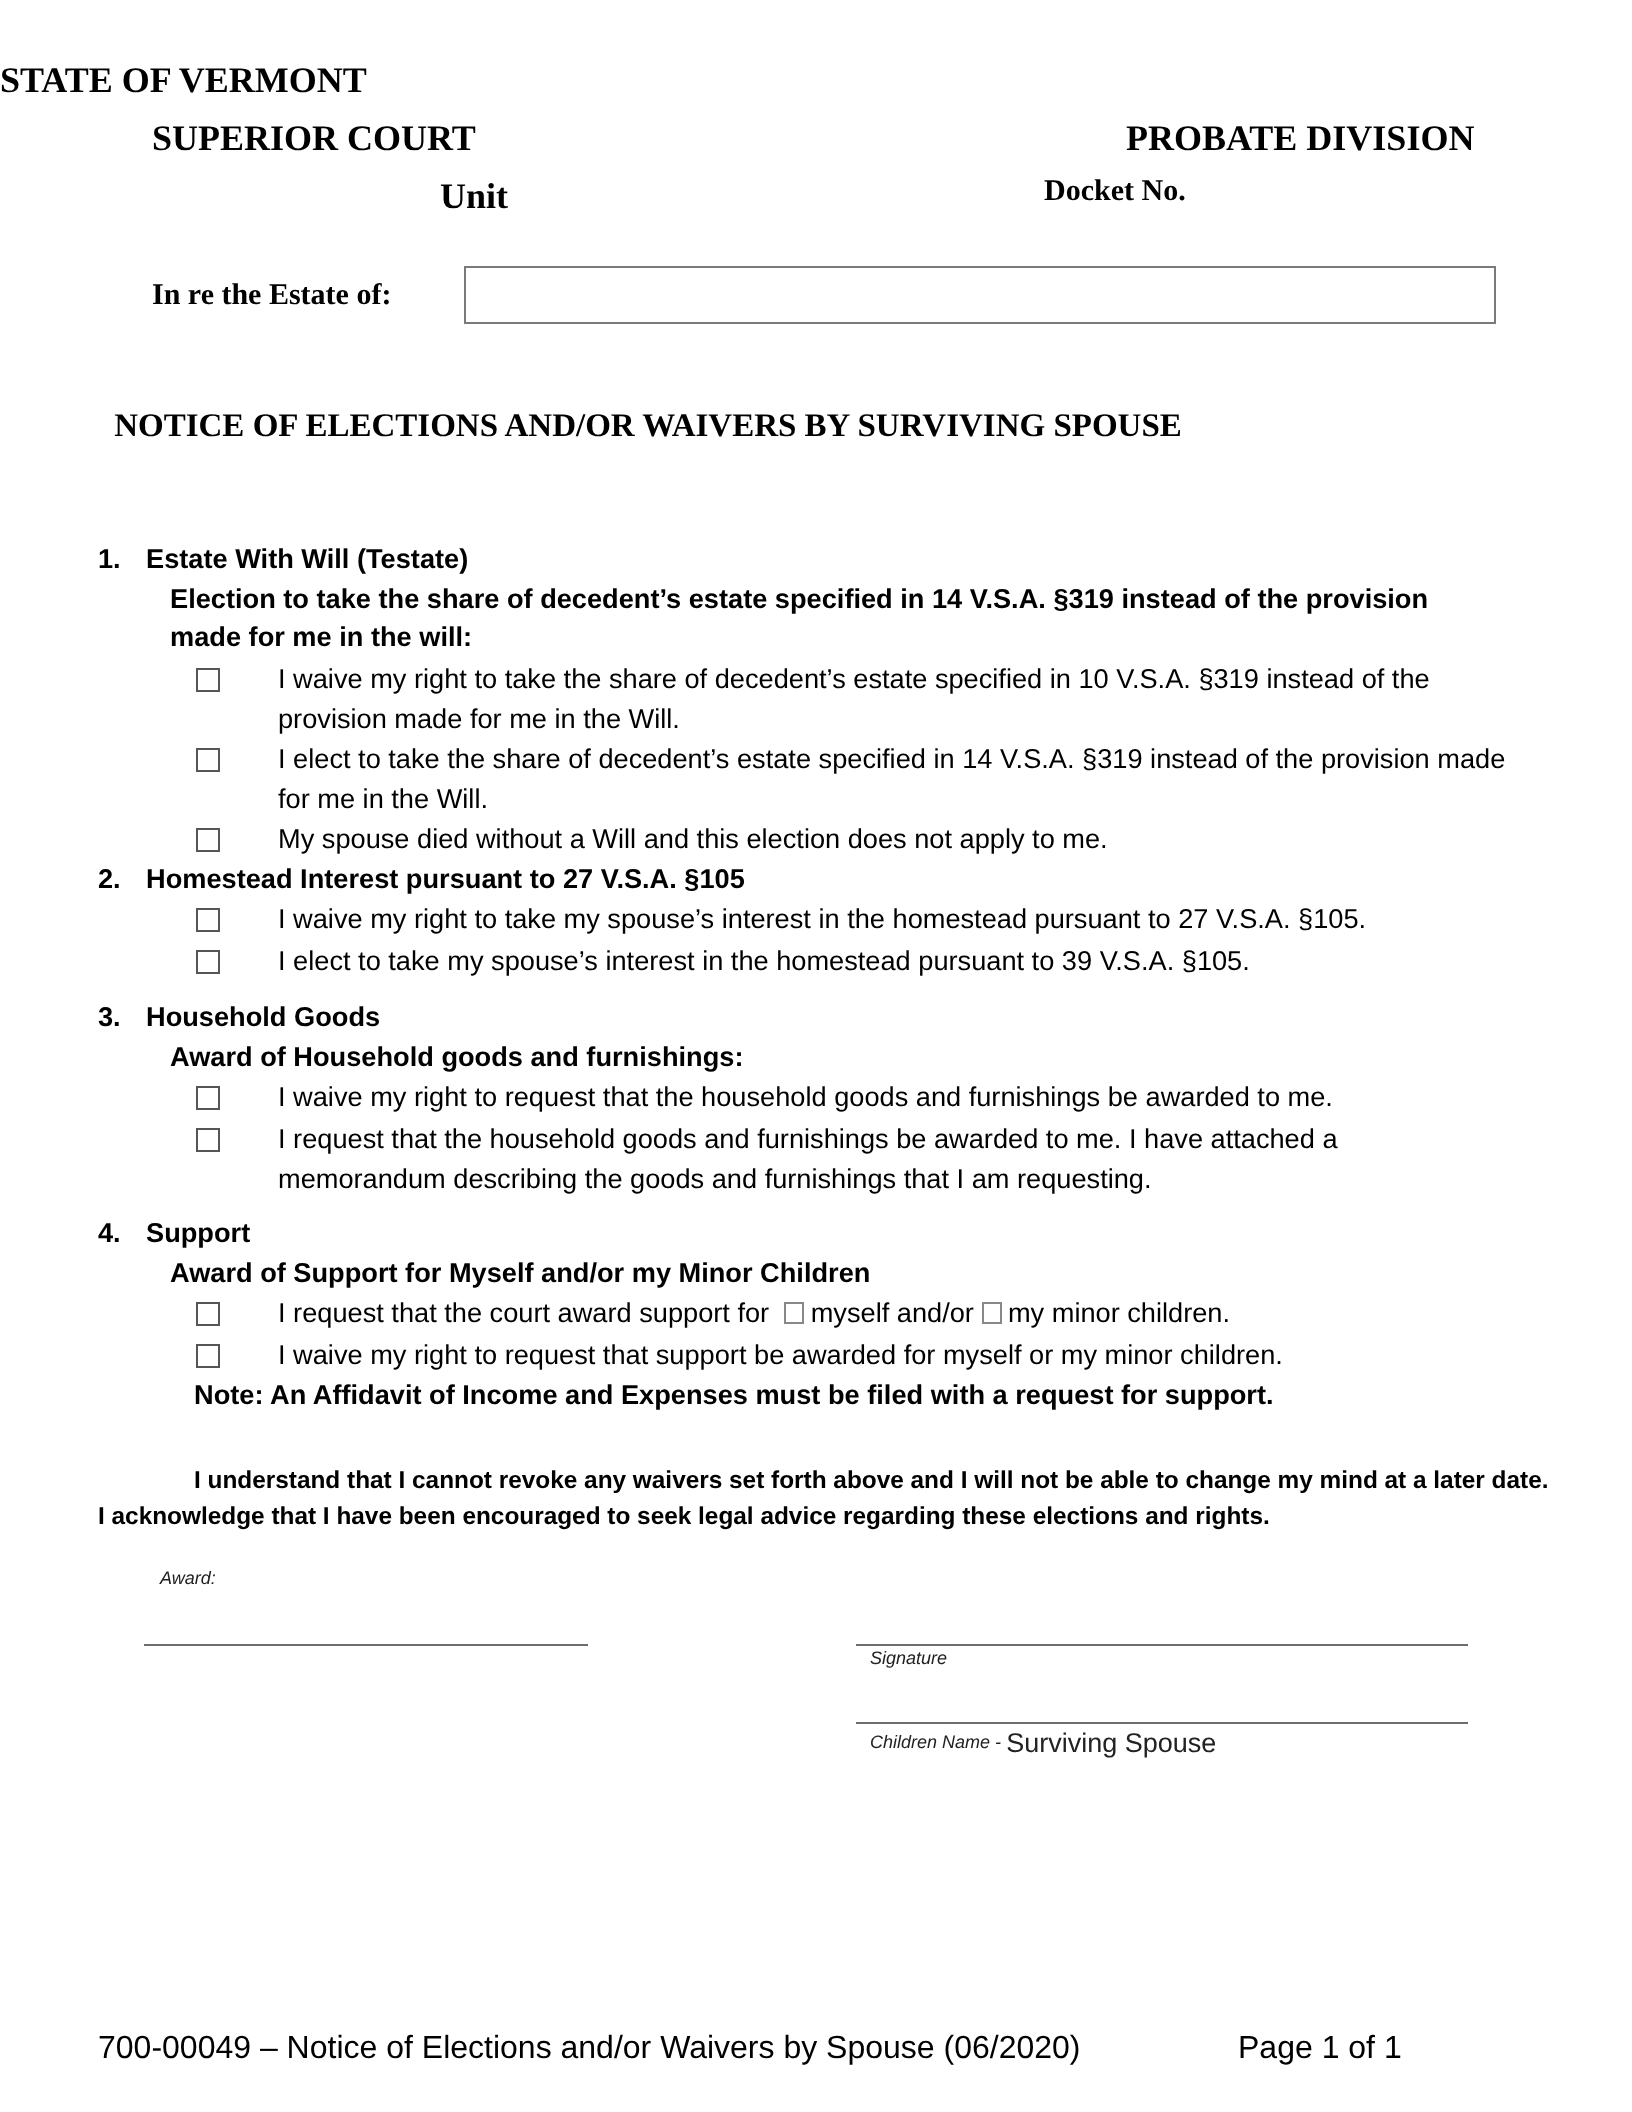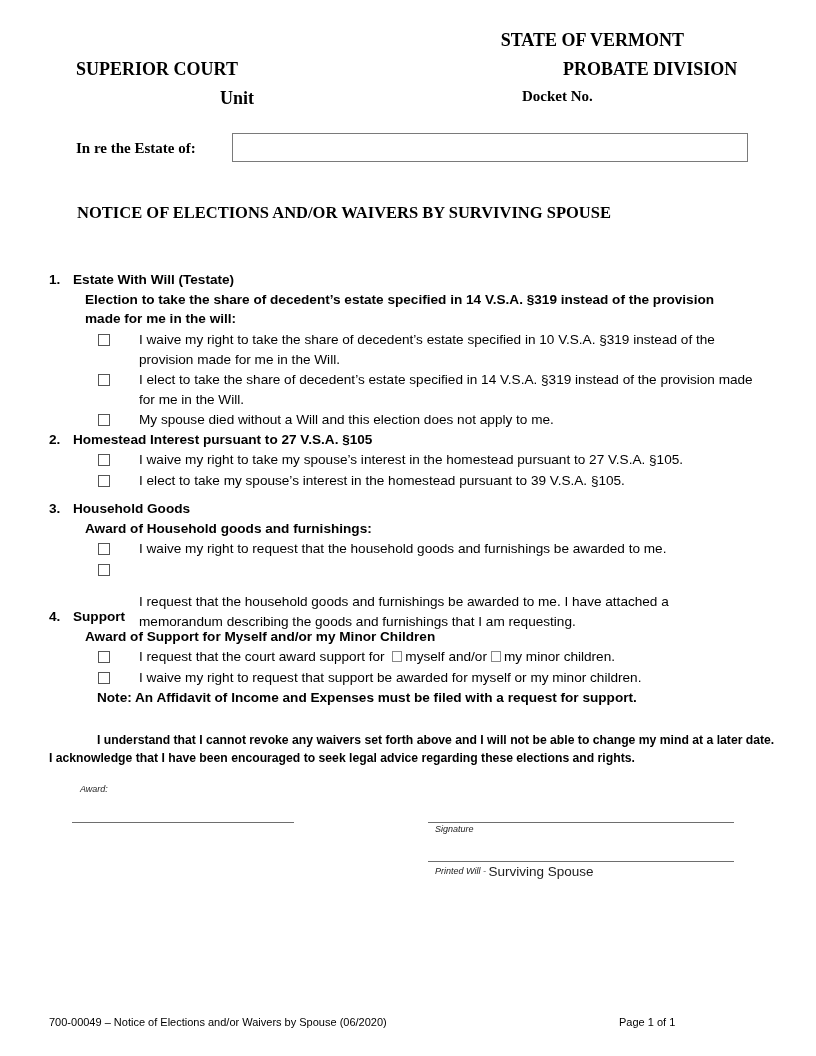--- a/index.html
+++ b/index.html
@@ -1,49 +1,49 @@
 <!DOCTYPE html>
 <html><head>
 <meta charset="utf-8">
 <style>
   html, body { margin: 0; padding: 0; background: #ffffff; }
   body { width: 816px; height: 1056px; position: relative; overflow: hidden; color: #000; }
   .serif { font-family: "Liberation Serif", "DejaVu Serif", serif; font-weight: bold; }
   .sans { font-family: "Liberation Sans", "DejaVu Sans", sans-serif; }
   .abs { position: absolute; white-space: nowrap; }
 
-  .h-state { top: 30px; left: 0; width: 684px; text-align: right; font-size: 18px; }
+  .h-state { top: 30px; left: 0; width: 684px; text-align: left; font-size: 18px; }
   .h-court { top: 59px; left: 76px; font-size: 18px; }
   .h-division { top: 59px; left: 563px; font-size: 18px; }
   .h-unit { top: 88px; left: 220px; font-size: 18px; }
   .h-docket { top: 88px; left: 522px; font-size: 15px; }
 
   .estate-label { top: 140px; left: 76px; font-size: 15px; }
   .estate-input { position: absolute; top: 133px; left: 232px; width: 514px; height: 27px;
                   border: 1px solid #7a7a7a; background: #fff; box-sizing: content-box; }
 
-  .title { top: 203px; left: 0; width: 648px; text-align: center; font-size: 16.5px; padding-left: 20px; }
+  .title { top: 203px; left: 0; width: 648px; text-align: center; font-size: 16.5px; }
 
   .sec { position: absolute; left: 0; width: 816px; font-size: 13.6px; line-height: 20px; }
   .sec-head { position: absolute; left: 49px; font-weight: bold; }
   .sec-head .num { display: inline-block; width: 24px; }
   .sub-head { position: absolute; left: 85px; font-weight: bold; }
   .opt { position: absolute; left: 0; width: 816px; }
   .cb { position: absolute; left: 98px; top: 4px; width: 10px; height: 10px; border: 1px solid #555; background: #fff; }
   .cb-inline { display: inline-block; width: 8px; height: 9px; border: 1px solid #888; vertical-align: -1px; margin: 0 3px 0 4px; }
   .opt-text { position: absolute; left: 139px; width: 630px; white-space: normal; }
   .note { position: absolute; left: 97px; font-weight: bold; }
 
   .ack { position: absolute; left: 49px; font-size: 12.2px; font-weight: bold; line-height: 18px; }
 
   .small-italic { font-size: 9px; font-style: italic; color: #222; }
   .line { position: absolute; height: 0; border-top: 1px solid #6e6e6e; }
   .printed-value { font-size: 13.5px; font-style: normal; }
 
-  .footer { position: absolute; top: 1016px; font-size: 11px; }
+  .footer { position: absolute; top: 1016px; font-size: 16px; }
 </style>
 </head>
 <body>
 
 <div class="abs serif h-state">STATE OF VERMONT</div>
 <div class="abs serif h-court">SUPERIOR COURT</div>
 <div class="abs serif h-division">PROBATE DIVISION</div>
 <div class="abs serif h-unit">Unit</div>
 <div class="abs serif h-docket">Docket No.</div>
 
@@ -91,21 +91,21 @@
   <div class="sec-head" style="top:0;">
     <span class="num">3.</span><span>Household Goods</span>
   </div>
   <div class="sub-head" style="top:20px;">Award of Household goods and furnishings:</div>
   <div class="opt" style="top:40px;">
     <span class="cb"></span>
     <span class="opt-text">I waive my right to request that the household goods and furnishings be awarded to me.</span>
   </div>
   <div class="opt" style="top:61px;">
     <span class="cb"></span>
-    <span class="opt-text" style="width:590px;margin-top:32px;">I request that the household goods and furnishings be awarded to me.  I have attached a memorandum describing the goods and furnishings that I am requesting.</span>
+    <span class="opt-text" style="width:590px;">I request that the household goods and furnishings be awarded to me.  I have attached a memorandum describing the goods and furnishings that I am requesting.</span>
   </div>
 </div>
 
 <div class="sec sans" style="top:607px;">
   <div class="sec-head" style="top:0;">
     <span class="num">4.</span><span>Support</span>
   </div>
   <div class="sub-head" style="top:20px;">Award of Support for Myself and/or my Minor Children</div>
   <div class="opt" style="top:40px;">
     <span class="cb"></span>
@@ -127,19 +127,19 @@
 </div>
 
 <div class="abs sans small-italic" style="top:784px; left:80px;">Award:</div>
 <div class="line" style="top:822px; left:72px; width:222px;"></div>
 
 <div class="line" style="top:822px; left:428px; width:306px;"></div>
 <div class="abs sans small-italic" style="top:824px; left:435px;">Signature</div>
 
 <div class="line" style="top:861px; left:428px; width:306px;"></div>
 <div class="abs sans small-italic" style="top:864px; left:435px;">
-  <span style="vertical-align:2px;">Printed Will</span>
+  <span style="vertical-align:2px;">Children Name</span>
   <span style="vertical-align:2px;">-</span>
   <span class="printed-value">Surviving Spouse</span>
 </div>
 
 <div class="abs sans footer" style="left:49px;">700-00049 – Notice of Elections and/or Waivers by Spouse (06/2020)</div>
 <div class="abs sans footer" style="left:619px;">Page 1 of 1</div>
 
 </body></html>

